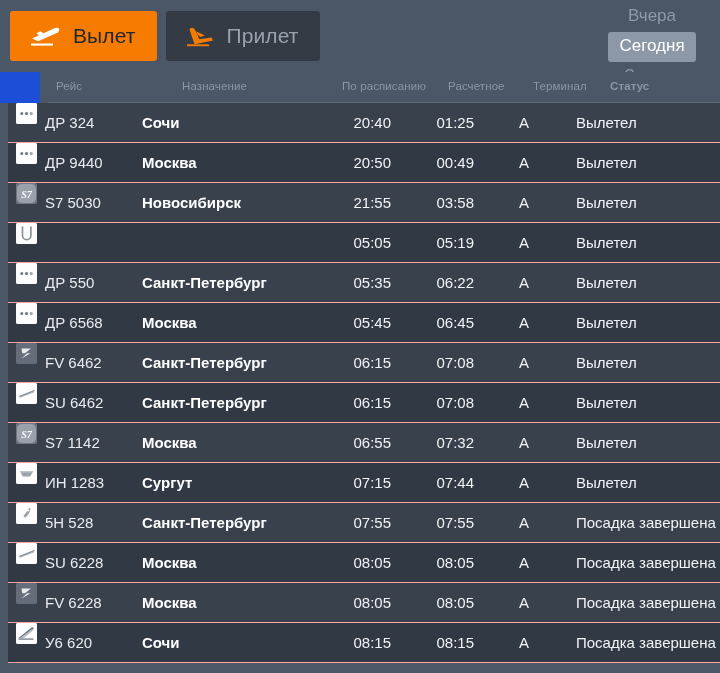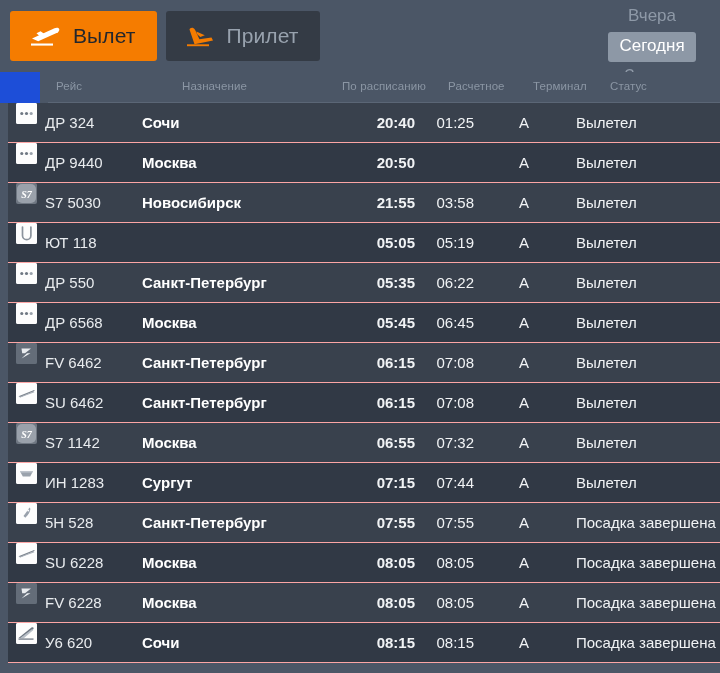--- a/index.html
+++ b/index.html
@@ -148,21 +148,21 @@
     top: 0;
     height: 40px;
     line-height: 40px;
     white-space: nowrap;
     font-size: 15px;
   }
 
   .c-logo   { left: 8px;  top: 9px; height: 21px; width: 21px; }
   .c-flight { left: 37px; color: #e9ecef; font-weight: 400; }
   .c-dest   { left: 134px; color: #ffffff; font-weight: bold; }
-  .c-sched  { left: 351px; color: #f1f3f5; text-align: right; width: 56px; font-weight: bold; }
+  .c-sched  { left: 327px; color: #f1f3f5; text-align: right; width: 56px; }
   .c-est    { left: 410px; color: #f1f3f5; text-align: right; width: 56px; }
   .c-term   { left: 511px; color: #f1f3f5; }
   .c-status { left: 568px; color: #f1f3f5; }
 
   .logo-box {
     width: 21px; height: 21px;
     border-radius: 2px;
     display: flex;
     align-items: center;
     justify-content: center;
@@ -232,21 +232,21 @@
       </div>
     </div>
   </div>
 
   <div class="colhead">
     <div class="cell" style="left:16px;">Рейс</div>
     <div class="cell" style="left:142px;">Назначение</div>
     <div class="cell" style="left:302px;">По расписанию</div>
     <div class="cell" style="left:408px;">Расчетное</div>
     <div class="cell" style="left:493px;">Терминал</div>
-    <div class="cell" style="left:570px;">Статус</div>
+    <div class="cell" style="left:570px;font-weight:bold;">Статус</div>
   </div>
 
   <div class="table" id="table-body">
       <div class="row">
         <div class="cell c-logo">
           <span class="logo-box logo-white">
             <svg viewBox="0 0 21 21" width="21" height="21">
               <rect width="21" height="21" fill="#fdfdfd"></rect>
               <circle cx="5.8" cy="10.5" r="1.55" fill="#6f7883"></circle>
               <circle cx="10.5" cy="10.5" r="1.55" fill="#6f7883"></circle>
@@ -270,20 +270,21 @@
               <rect width="21" height="21" fill="#fdfdfd"></rect>
               <circle cx="5.8" cy="10.5" r="1.55" fill="#6f7883"></circle>
               <circle cx="10.5" cy="10.5" r="1.55" fill="#6f7883"></circle>
               <circle cx="15.2" cy="10.5" r="1.55" fill="#9aa2ac"></circle>
             </svg>
           </span>
         </div>
         <div class="cell c-flight">ДР 9440</div>
         <div class="cell c-dest">Москва</div>
         <div class="cell c-sched">20:50</div>
+        <div class="cell c-est">00:49</div>
         <div class="cell c-term">A</div>
         <div class="cell c-status">
           <span class="status-clip">Вылетел</span>
         </div>
       </div>
       <div class="row">
         <div class="cell c-logo">
           <span class="logo-box logo-gray">
             <svg viewBox="0 0 21 21" width="21" height="21">
               <rect x="1" y="1" width="19" height="19" rx="5" fill="#9aa1ab"></rect>
@@ -302,21 +303,20 @@
       </div>
       <div class="row alt">
         <div class="cell c-logo">
           <span class="logo-box logo-white">
             <svg viewBox="0 0 21 21" width="21" height="21">
               <rect width="21" height="21" fill="#fdfdfd"></rect>
               <path d="M6.5 4 L6.5 12.5 A4.2 4.2 0 0 0 14.9 12.5 L14.9 4" fill="none" stroke="#8b939d" stroke-width="1.7" stroke-linecap="round"></path>
             </svg>
           </span>
         </div>
-        <div class="cell c-flight">ЮТ 118</div>
         <div class="cell c-sched">05:05</div>
         <div class="cell c-est">05:19</div>
         <div class="cell c-term">A</div>
         <div class="cell c-status">
           <span class="status-clip">Вылетел</span>
         </div>
       </div>
       <div class="row">
         <div class="cell c-logo">
           <span class="logo-box logo-white">

